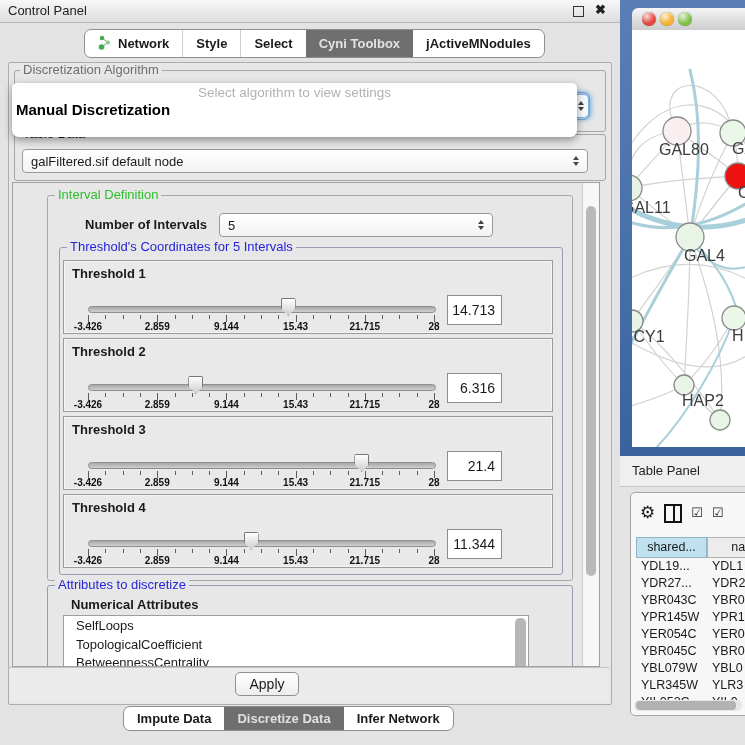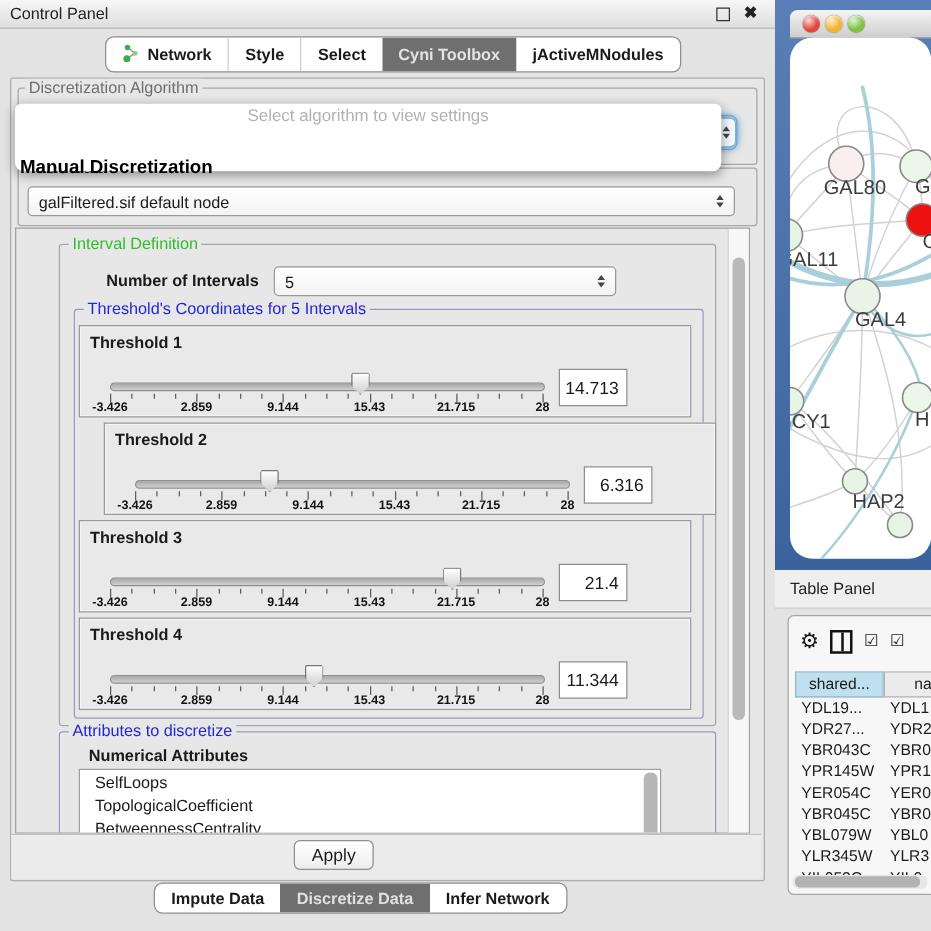--- a/index.html
+++ b/index.html
@@ -41,21 +41,21 @@
       display:flex;flex-direction:column;align-items:center;gap:2px;}
   .tri-up{width:0;height:0;border-left:3px solid transparent;border-right:3px solid transparent;
       border-bottom:4px solid #444;}
   .tri-dn{width:0;height:0;border-left:3px solid transparent;border-right:3px solid transparent;
       border-top:4px solid #444;}
 
   
   #algo-popup{left:12px;top:83px;width:565px;height:54px;background:#fff;z-index:10;
       border-radius:5px 5px 7px 7px;box-shadow:0 3px 9px rgba(0,0,0,.4);padding-top:2px;box-sizing:border-box;}
   #algo-prompt{text-align:center;font-size:13.5px;color:#b2b2b2;height:16px;line-height:16px;}
-  .algo-item{font-size:15px;line-height:17px;padding-left:4px;color:#000;white-space:nowrap;margin-top:24px;}
+  .algo-item{font-size:15px;line-height:17px;padding-left:4px;color:#000;white-space:nowrap;}
   .algo-item.bold{font-weight:bold;}
 
   
   #td-group{left:14px;top:134px;width:590px;height:45px;}
   #td-label{left:20px;top:127px;color:#1a1a1a;}
   .combo{background:linear-gradient(#ffffff,#f3f3f3);border:1px solid #9a9a9a;border-radius:4px;
       font-size:13px;display:flex;align-items:center;padding-left:8px;box-sizing:border-box;}
   #td-combo{left:22px;top:149px;width:566px;height:24px;}
   .combo .spin-arrows{left:auto;right:8px;transform:translate(0,-50%);}
 
@@ -105,21 +105,21 @@
   .btab{padding:0 13px;line-height:23px;white-space:nowrap;color:#1a1a1a;}
   .btab.sel{background:#6f6f6f;color:#e0e0e0;}
 
   
   #net-window{left:620px;top:0;width:125px;height:456px;
       background:linear-gradient(#597fb6,#3a639e);}
   #net-titlebar{left:12px;top:8px;width:113px;height:22px;border-radius:6px 0 0 0;
       background:linear-gradient(#f5f5f5,#cdcdcd);border-bottom:1px solid #a2a2a2;position:absolute;}
   .tlight{position:absolute;top:4px;width:14px;height:14px;border-radius:50%;
       box-shadow:inset 0 1px 1px rgba(255,255,255,.7),0 0 1px rgba(0,0,0,.5);}
-  #net-canvas{left:12px;top:30px;width:113px;height:417px;background:#fff;overflow:hidden;position:absolute;border-radius:18px;}
+  #net-canvas{left:12px;top:30px;width:113px;height:417px;background:#fff;overflow:hidden;position:absolute;}
   #net-canvas svg{position:absolute;left:0;top:0;}
   .node-label{font-size:16px;fill:#3c3c3c;font-family:"Liberation Sans",sans-serif;}
 
   #tp-titlebar{left:620px;top:456px;width:125px;height:30px;background:#efefef;
       border-bottom:1px solid #c9c9c9;}
   #tp-title{left:12px;top:0;line-height:30px;font-size:13px;color:#222;position:absolute;}
   #tp-panel{left:630px;top:492px;width:118px;height:224px;background:#f7f7f7;
       border:1px solid #a5a5a5;border-radius:5px 0 0 5px;box-sizing:border-box;}
   #tp-toolbar{left:640px;top:500px;height:26px;display:flex;align-items:center;gap:9px;}
   #gear-ic{font-size:17px;color:#1a1a1a;line-height:20px;}
@@ -236,21 +236,21 @@
             <div class="sl-ticklabel" style="left: 0%;">-3.426</div>
             <div class="sl-ticklabel" style="left: 20%;">2.859</div>
             <div class="sl-ticklabel" style="left: 40%;">9.144</div>
             <div class="sl-ticklabel" style="left: 60%;">15.43</div>
             <div class="sl-ticklabel" style="left: 80%;">21.715</div>
             <div class="sl-ticklabel" style="left: 100%;">28</div>
             <div class="sl-thumb" style="left: calc(57.7197% - 7px);"></div>
           </div>
           <div class="thr-value">14.713</div>
         </div>
-        <div class="thr-panel" style="top: 155px; margin-left: 20px;">
+        <div class="thr-panel" style="top: 155px;">
           <div class="thr-name">Threshold 2</div>
           <div class="sl-zone">
             <div class="sl-track"></div>
             <div class="sl-tick" style="left: 0%; top: 54px; height: 7px;"></div>
             <div class="sl-tick" style="left: 5%; top: 54px; height: 4px;"></div>
             <div class="sl-tick" style="left: 10%; top: 54px; height: 4px;"></div>
             <div class="sl-tick" style="left: 15%; top: 54px; height: 4px;"></div>
             <div class="sl-tick" style="left: 20%; top: 54px; height: 7px;"></div>
             <div class="sl-tick" style="left: 25%; top: 54px; height: 4px;"></div>
             <div class="sl-tick" style="left: 30%; top: 54px; height: 4px;"></div>

